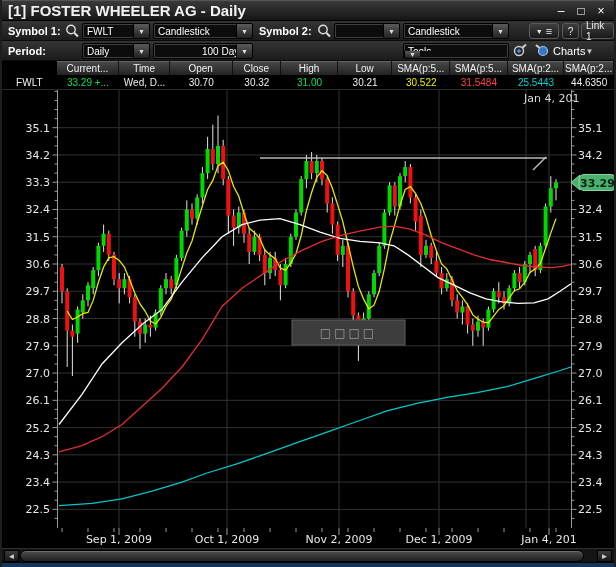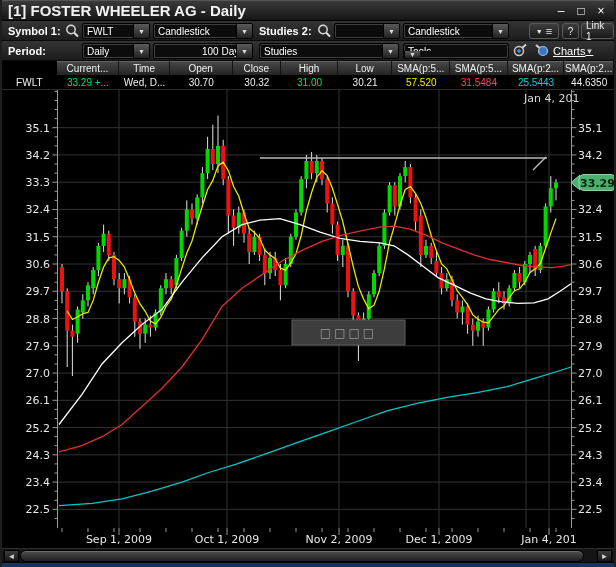--- a/index.html
+++ b/index.html
@@ -19,21 +19,21 @@
   .tblabel{position:absolute;top:4px;color:#fff;font-size:11px;font-weight:bold;white-space:nowrap;}
   .combo{position:absolute;top:2px;height:16px;background:#0c0c0c;border:1px solid #000;border-radius:2px;
          box-shadow:inset 0 0 0 1px #3f3f3f;display:flex;overflow:hidden;}
   .combo-text{flex:1;color:#fff;font-size:10px;padding:2px 4px 0 4px;white-space:nowrap;overflow:hidden;}
   .combo-arrow{width:16px;background:linear-gradient(#5a5a5a,#222);color:#ddd;font-size:7px;
                display:flex;align-items:center;justify-content:center;border-left:1px solid #000;}
   .tbbtn{position:absolute;top:2px;height:16px;background:linear-gradient(#3e3e3e,#191919);
          border:1px solid #5a5a5a;border-radius:3px;color:#eee;font-size:10px;
          display:flex;align-items:center;justify-content:center;gap:3px;padding:0 4px;}
   .iconbtn{position:absolute;top:2px;height:16px;display:flex;align-items:center;justify-content:center;}
-  .charts-dd{position:absolute;top:2px;height:16px;display:flex;align-items:center;color:#fff;font-size:11px;text-decoration:underline;}
+  .charts-dd{position:absolute;top:2px;height:16px;display:flex;align-items:center;color:#fff;font-size:11px;}
   .charts-dd .arr{color:#ccc;font-size:8px;}
   
   .qhead{position:absolute;left:0;top:61px;width:100%;height:14px;display:flex;}
   .qhead .cell{height:14px;background:linear-gradient(#4a4a4a,#232323);box-shadow:inset 0 1px 0 #646464;
                border-right:1px solid #111;color:#f0f0f0;font-size:10px;display:flex;align-items:center;justify-content:center;
                white-space:nowrap;overflow:hidden;}
   .qrow{position:absolute;left:0;top:75px;width:100%;height:15px;display:flex;background:#000;border-bottom:1px solid #2a2a2a;}
   .qrow .cell{height:15px;font-size:10px;display:flex;align-items:center;justify-content:center;white-space:nowrap;overflow:hidden;}
   
   .chart-pane{position:absolute;left:0;top:90px;width:616px;height:458px;background:#000;}
@@ -70,21 +70,21 @@
         </svg>
     </span>
     <div class="combo" style="left:80px;width:68px;">
       <span class="combo-text">FWLT</span>
       <span class="combo-arrow">▼</span>
     </div>
     <div class="combo" style="left:151px;width:100px;">
       <span class="combo-text">Candlestick</span>
       <span class="combo-arrow">▼</span>
     </div>
-    <span class="tblabel" style="left:257px;">Studies 2:</span>
+    <span class="tblabel" style="left:257px;">Symbol 2:</span>
     <span class="iconbtn" style="left:315px;">
       <svg width="15" height="16">
           <circle cx="6" cy="6.5" r="4.2" stroke="#ddd" stroke-width="1.4" fill="none"></circle>
           <line x1="9.2" y1="9.7" x2="13" y2="13.5" stroke="#ddd" stroke-width="2"></line>
         </svg>
     </span>
     <div class="combo" style="left:332px;width:66px;">
       <span class="combo-text"></span>
       <span class="combo-arrow">▼</span>
     </div>
@@ -101,24 +101,20 @@
   </div>
 
   <div class="toolbar tb2">
     <span class="tblabel" style="left:6px;">Period:</span>
     <div class="combo" style="left:80px;width:68px;">
       <span class="combo-text">Daily</span>
       <span class="combo-arrow">▼</span>
     </div>
     <div class="combo" style="left:151px;width:100px;padding-left:44px;">
       <span class="combo-text">100 Day</span>
-      <span class="combo-arrow">▼</span>
-    </div>
-    <div class="combo" style="left:257px;width:140px;">
-      <span class="combo-text">Studies</span>
       <span class="combo-arrow">▼</span>
     </div>
     <div class="combo" style="left:401px;width:106px;flex-direction:column;">
       <span class="combo-text">Tools</span>
       <span class="combo-arrow">▼</span>
     </div>
     <span class="iconbtn" style="left:510px;">
       <svg width="17" height="16">
           <circle cx="7" cy="8" r="4.5" stroke="#cfcfcf" stroke-width="1.4" fill="none"></circle>
           <line x1="10.4" y1="4.8" x2="14" y2="1.5" stroke="#cfcfcf" stroke-width="2"></line>
@@ -152,21 +148,21 @@
       <div class="cell" style="width: 50px;">SMA(p:2...</div>
     </div>
   <div class="qrow" id="qrow">
       <div class="cell" style="width: 55px; color: rgb(240, 240, 240);">FWLT</div>
       <div class="cell" style="width: 63px; color: rgb(0, 226, 81);">33.29 +...</div>
       <div class="cell" style="width: 51px; color: rgb(240, 240, 240);">Wed, D...</div>
       <div class="cell" style="width: 63px; color: rgb(240, 240, 240);">30.70</div>
       <div class="cell" style="width: 49px; color: rgb(240, 240, 240);">30.32</div>
       <div class="cell" style="width: 57px; color: rgb(0, 226, 81);">31.00</div>
       <div class="cell" style="width: 55px; color: rgb(240, 240, 240);">30.21</div>
-      <div class="cell" style="width: 58px; color: rgb(237, 237, 0);">57.520</div>
+      <div class="cell" style="width: 58px; color: rgb(237, 237, 0);">30.522</div>
       <div class="cell" style="width: 58px; color: rgb(255, 69, 69);">31.5484</div>
       <div class="cell" style="width: 57px; color: rgb(0, 210, 210);">25.5443</div>
       <div class="cell" style="width: 50px; color: rgb(240, 240, 240);">44.6350</div>
     </div>
 
   <div class="chart-pane">
     <svg id="chart-svg" width="616" height="458">
         <line x1="55.5" x2="569.5" y1="419.35400000000004" y2="419.35400000000004" stroke="#323232" stroke-width="1"></line>
         <line x1="55.5" x2="569.5" y1="392.0930000000001" y2="392.0930000000001" stroke="#323232" stroke-width="1"></line>
         <line x1="55.5" x2="569.5" y1="364.832" y2="364.832" stroke="#323232" stroke-width="1"></line>

